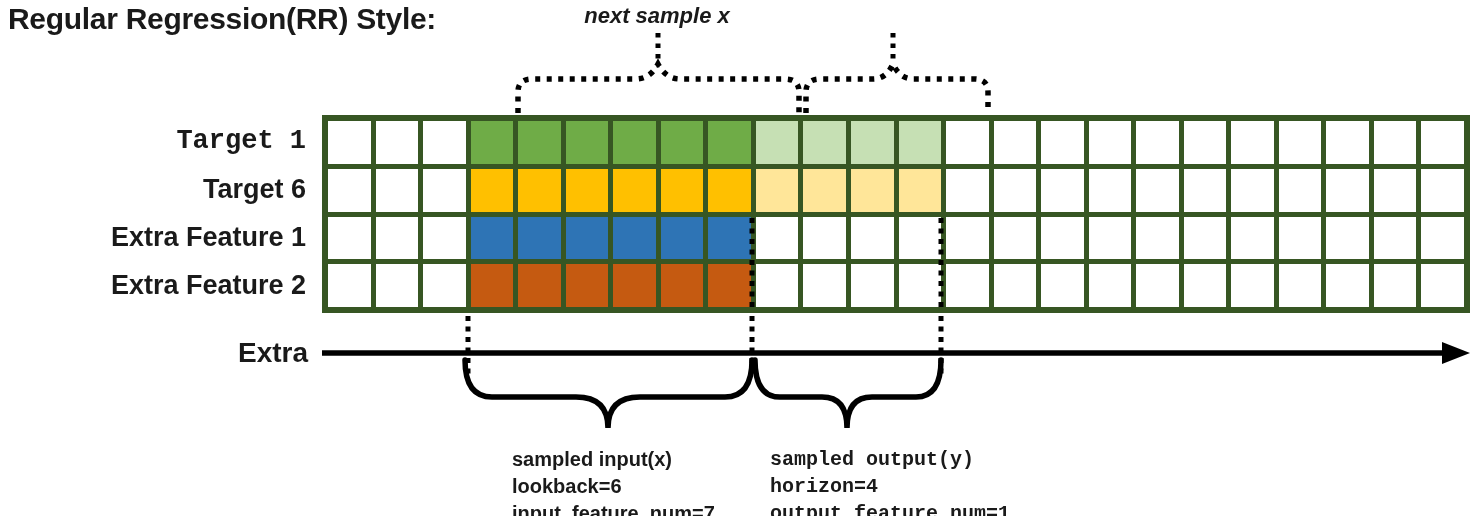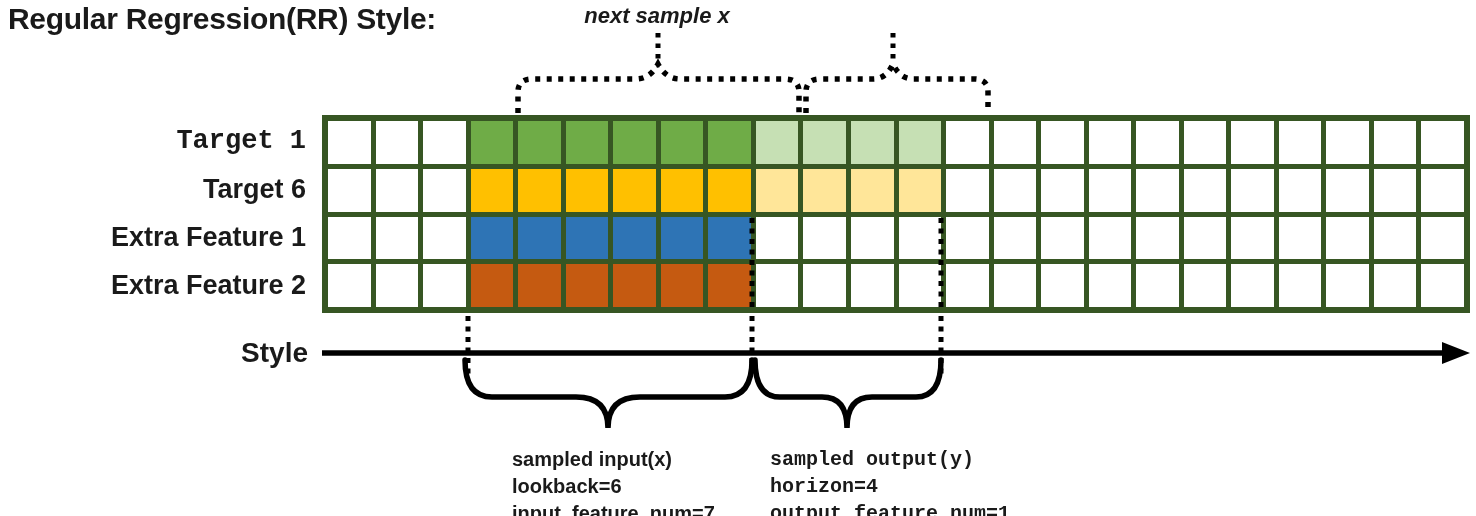--- a/index.html
+++ b/index.html
@@ -130,21 +130,21 @@
       <div class="cell" style="background: rgb(255, 255, 255);"></div>
       <div class="cell" style="background: rgb(255, 255, 255);"></div>
       <div class="cell" style="background: rgb(255, 255, 255);"></div>
       <div class="cell" style="background: rgb(255, 255, 255);"></div>
       <div class="cell" style="background: rgb(255, 255, 255);"></div>
       <div class="cell" style="background: rgb(255, 255, 255);"></div>
       <div class="cell" style="background: rgb(255, 255, 255);"></div>
       <div class="cell" style="background: rgb(255, 255, 255);"></div>
     </div>
 
-  <div class="time-label">Style</div>
+  <div class="time-label">Extra</div>
 
   <svg id="overlay" viewBox="0 0 1476 516" xmlns="http://www.w3.org/2000/svg">
 
     <path d="M658,33 L658,62" stroke="#000" stroke-width="5" fill="none" stroke-dasharray="4.5 6"></path>
     <path d="M893,33 L893,62" stroke="#000" stroke-width="5" fill="none" stroke-dasharray="4.5 6"></path>
 
     <path d="M518,113 L518,92 Q518,79 532,79 L636,79 Q650,79 658,64 Q666,79 680,79 L785,79 Q799,79 799,92 L799,113" stroke="#000" stroke-width="5.5" fill="none" stroke-dasharray="5 6.5"></path>
 
     <path d="M806,113 L806,92 Q806,79 820,79 L873,79 Q886,79 893,64 Q900,79 913,79 L974,79 Q988,79 988,92 L988,113" stroke="#000" stroke-width="5.5" fill="none" stroke-dasharray="5 6.5"></path>
 

